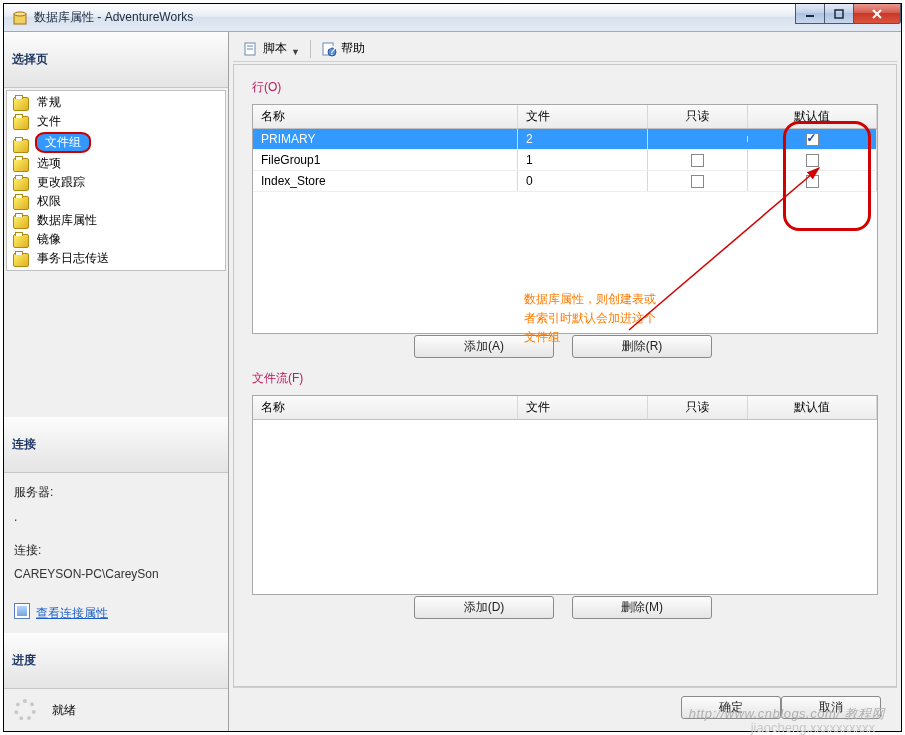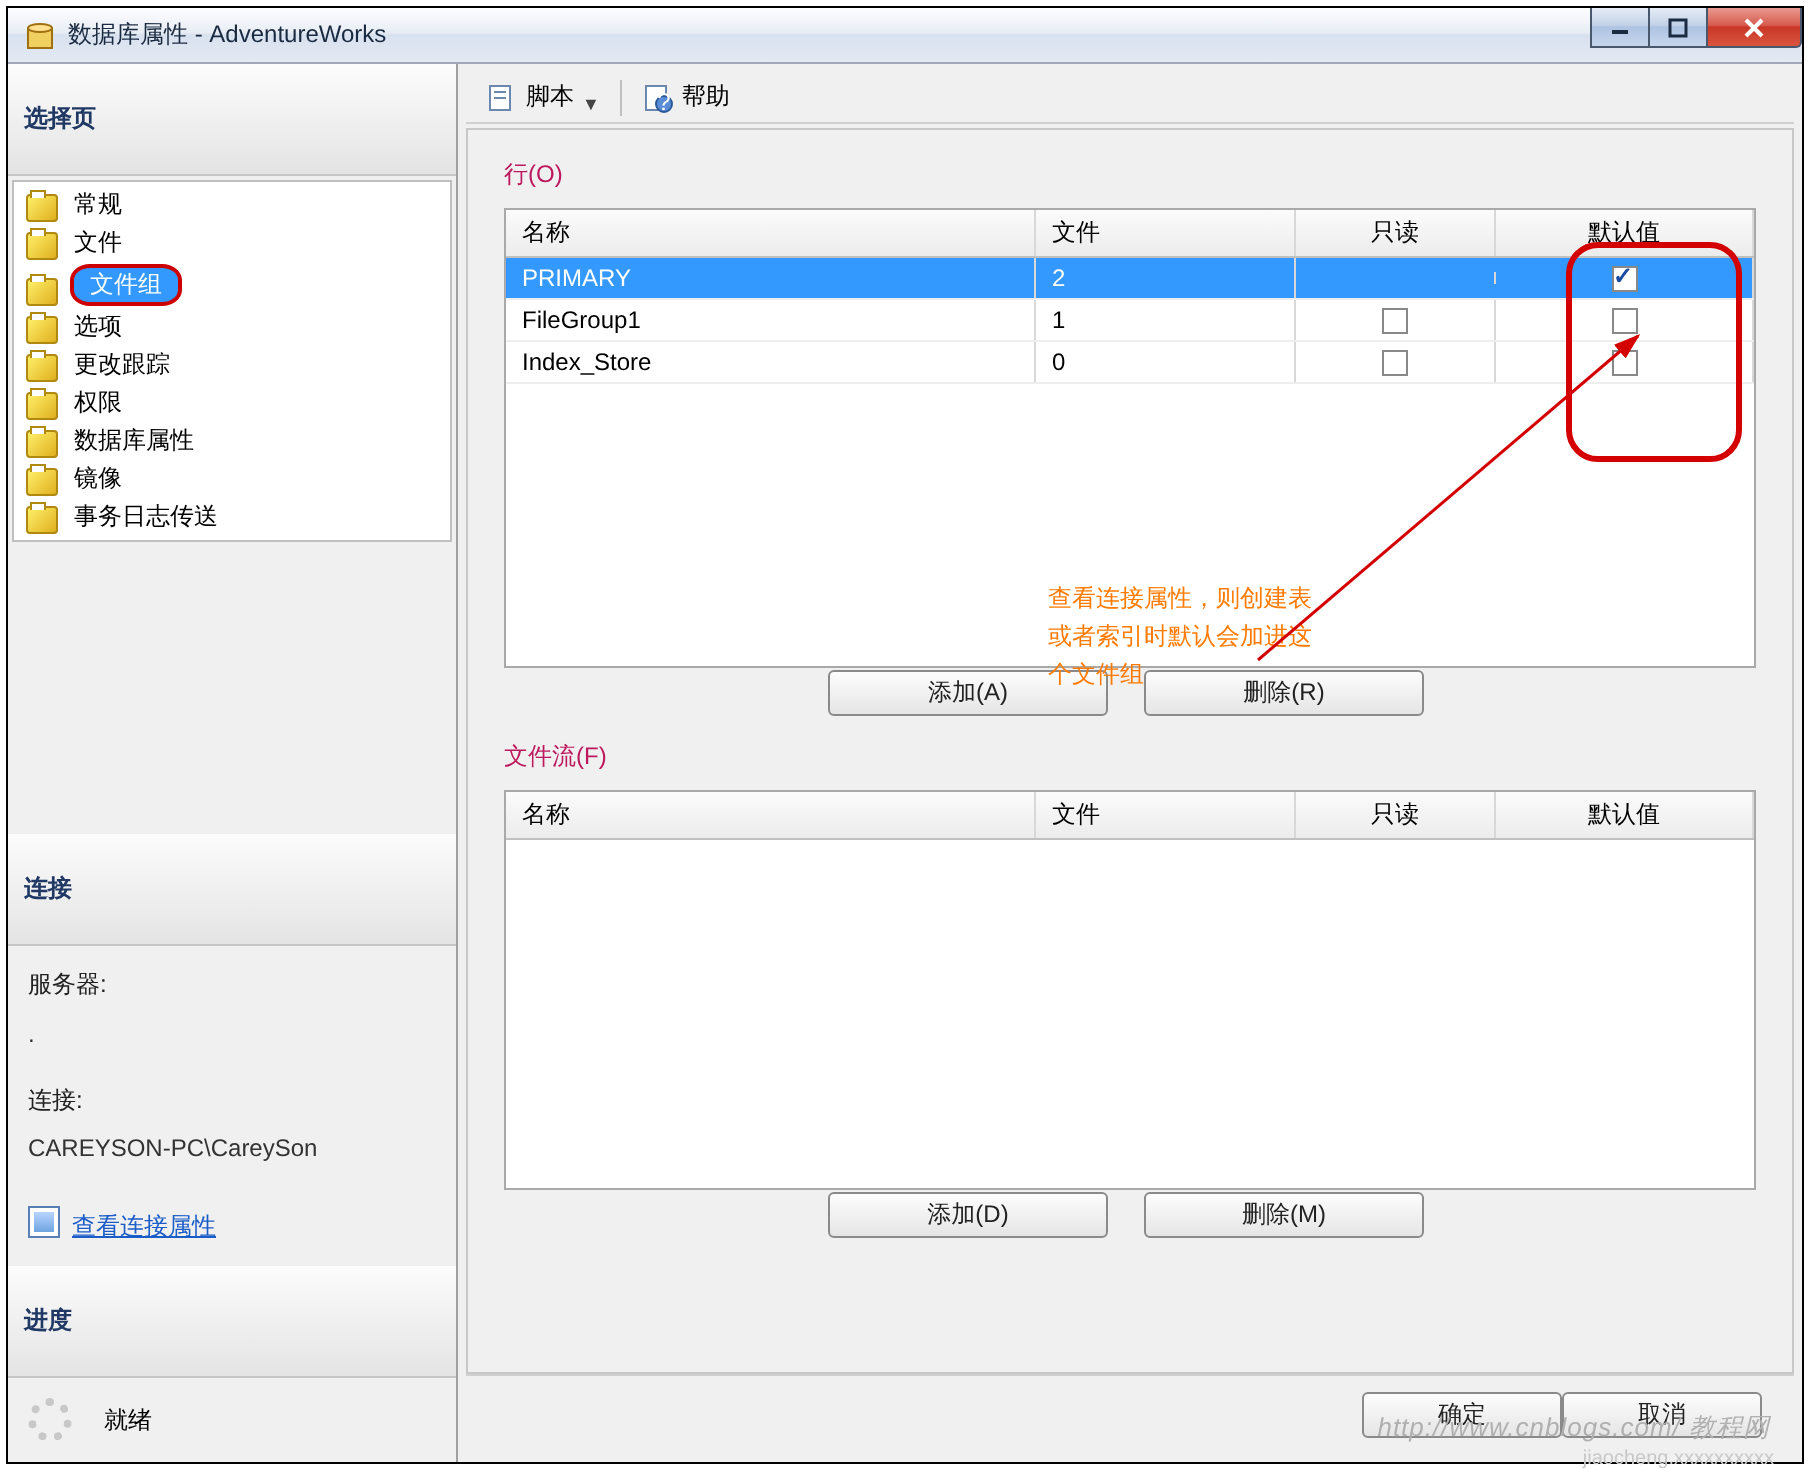--- a/index.html
+++ b/index.html
@@ -66,21 +66,21 @@
 .annot { position: absolute; left: 290px; top: 225px; color: #ff7b00; line-height: 1.6; width: 140px; }
 .arrow-svg { position: absolute; left: 390px; top: 95px; pointer-events: none; }
 
 .btn-row { display: flex; justify-content: center; gap: 18px; margin: 1px 4px 12px 0; }
 .btn { width: 140px; height: 23px; border: 1px solid #8a8a8a; background: linear-gradient(#fdfdfd,#e5e5e5); border-radius: 3px; text-align: center; line-height: 21px; color: #222; }
 
 .footer { height: 40px; display: flex; justify-content: flex-end; align-items: center; padding-right: 16px; border-top: 1px solid #d0d0d0; }
 .footer .btn { width: 100px; }
 
 .watermark { position: absolute; right: 20px; bottom: 12px; color: #b0b0b0; font-size: 13px; font-style: italic; letter-spacing: 0.5px; pointer-events: none; }
-.watermark2 { position: absolute; right: 18px; bottom: 0px; color: #c8c8c8; font-size: 10px; pointer-events: none; margin-top: 12px; }
+.watermark2 { position: absolute; right: 30px; bottom: 0px; color: #c8c8c8; font-size: 13px; pointer-events: none; margin-top: 12px; }
 
 .script-icon { width: 16px; height: 16px; }
 </style>
 </head>
 <body>
 
 <div class="outer-border">
 
 <div class="titlebar">
   <span class="icon">
@@ -219,21 +219,21 @@
           <div class="grid-row">
             <div class="gcell col-name">Index_Store</div>
             <div class="gcell col-file">0</div>
             <div class="gcell col-ro"><span class="chk"></span></div>
             <div class="gcell col-def"><span class="chk"></span></div>
           </div>
           <div class="def-highlight"></div>
         </div>
       </div>
 
-      <div class="annot">查看连接属性，则创建表或者索引时默认会加进这个文件组</div>
+      <div class="annot">数据库属性，则创建表或者索引时默认会加进这个文件组</div>
       <svg class="arrow-svg" width="220" height="180">
         <defs>
               <marker id="ah" markerWidth="10" markerHeight="10" refX="8" refY="3" orient="auto">
                 <path d="M0,0 L0,6 L9,3 z" fill="#d40000"></path>
               </marker>
             </defs>
         <line x1="5" y1="170" x2="195" y2="8" stroke="#d40000" stroke-width="1.5" marker-end="url(#ah)"></line>
       </svg>
 
       <div class="btn-row">

